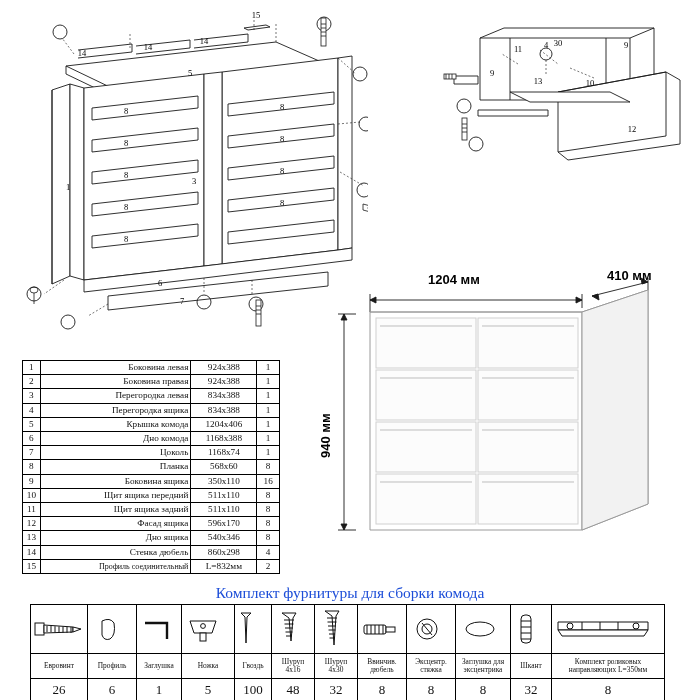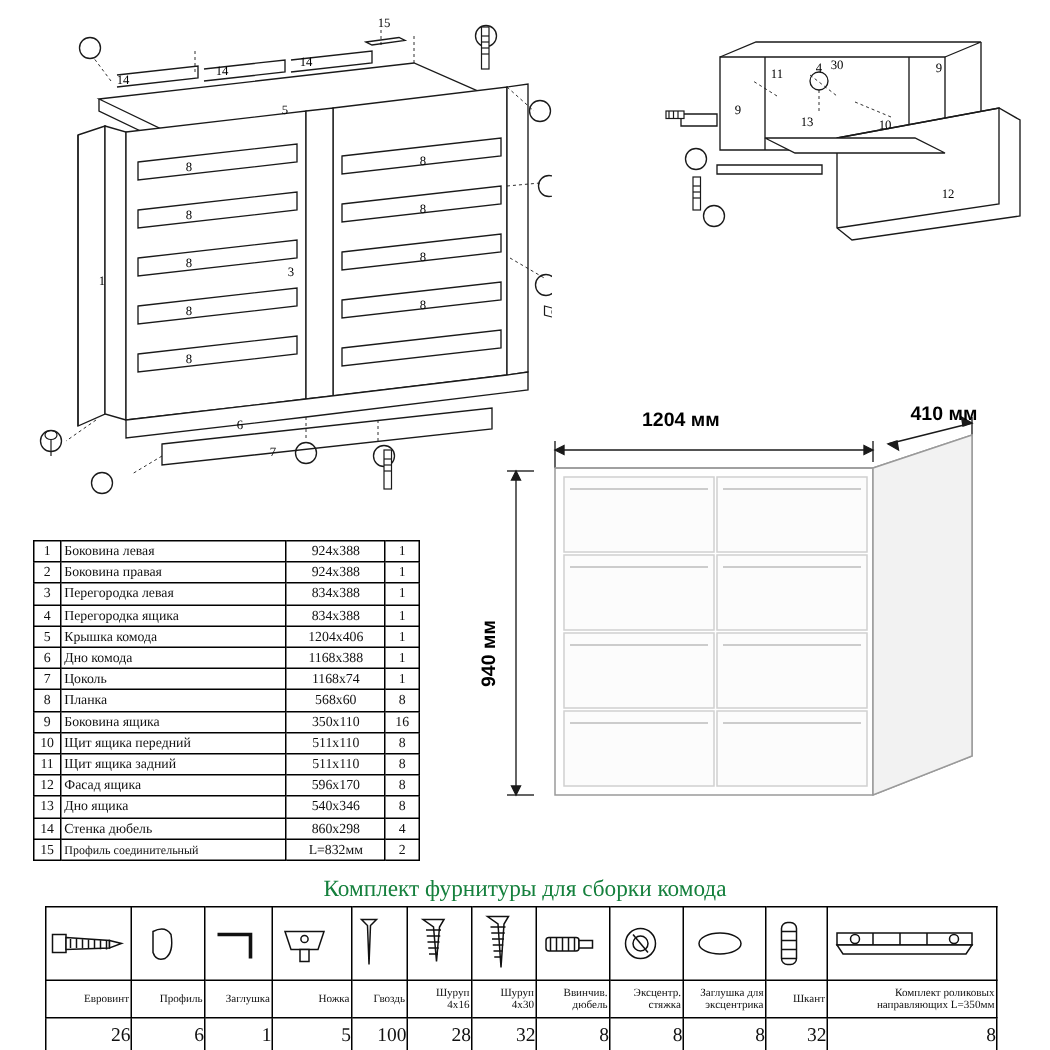--- a/index.html
+++ b/index.html
@@ -24,39 +24,39 @@
   #parts-table td{
     border:1px solid #000;
     padding:0 2px;
     height:13.2px;
     line-height:13.2px;
     text-align:center;
     white-space:nowrap;
     overflow:hidden;
   }
   #parts-table td.num{width:13px;}
-  #parts-table td.nm{width:148px;text-align:left;}
+  #parts-table td.nm{width:148px;text-align:right;}
   #parts-table td.dim{width:62px;}
   #parts-table td.qty{width:18px;}
 
   
   #hw-title{
     position:absolute;left:0;top:584px;width:700px;text-align:center;
-    font-size:15.5px;font-family:"Liberation Serif", serif;color:#15803d;
+    font-size:15.5px;font-family:"Liberation Serif", serif;color:#1d4ed8;
   }
 
   
   #hw-table{
     position:absolute;left:30px;top:604px;
     border-collapse:collapse;
     font-family:"Liberation Serif", serif;
   }
   #hw-table td{
     border:1px solid #000;
-    text-align:right;
+    text-align:center;
     vertical-align:middle;
     padding:0;
   }
   #hw-table tr.icons td{height:48px;}
   #hw-table tr.labels td{height:22px;font-size:7.4px;line-height:8.4px;padding:1px 1px;}
   #hw-table tr.counts td{height:22px;font-size:13px;font-weight:normal;}
 
   
   .dimlabel{font-family:"Liberation Sans", sans-serif;font-weight:bold;font-size:13px;color:#000;}
   .vert{transform:rotate(-90deg);transform-origin:left top;white-space:nowrap;}
@@ -497,21 +497,21 @@
       <td><span>Заглушка для</span><br><span>эксцентрика</span></td>
       <td>Шкант</td>
       <td><span>Комплект роликовых</span><br><span>направляющих L=350мм</span></td>
     </tr>
     <tr class="counts">
       <td>26</td>
       <td>6</td>
       <td>1</td>
       <td>5</td>
       <td>100</td>
-      <td>28</td>
+      <td>48</td>
       <td>32</td>
       <td>8</td>
       <td>8</td>
       <td>8</td>
       <td>32</td>
       <td>8</td>
     </tr>
   </tbody>
 </table>
 

